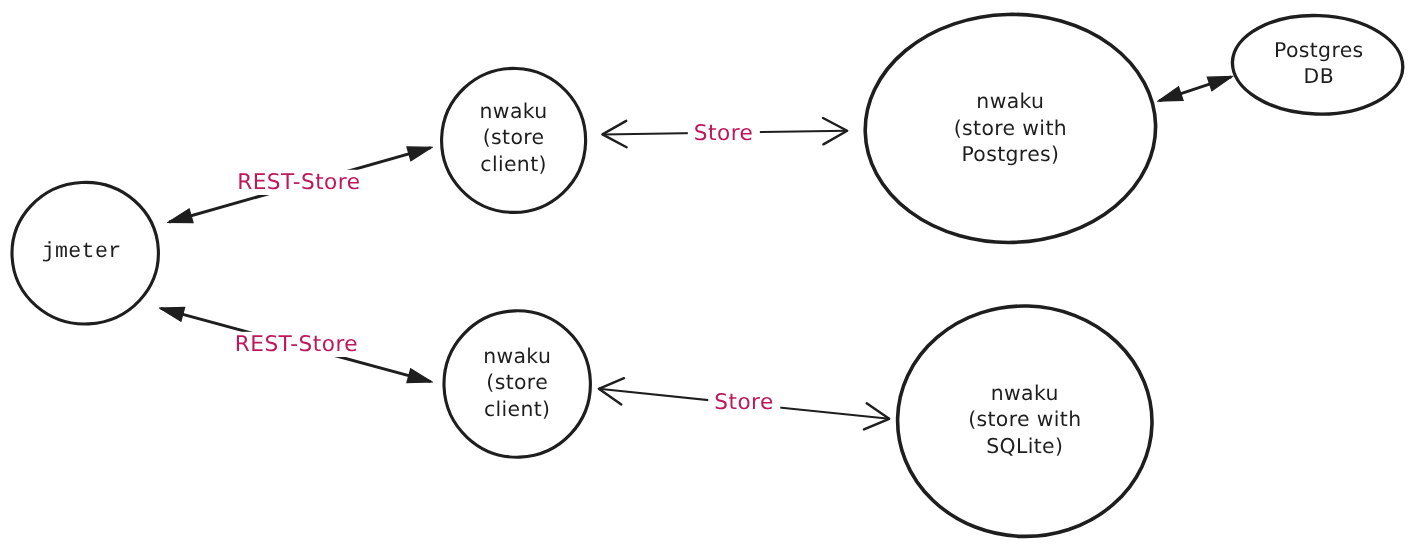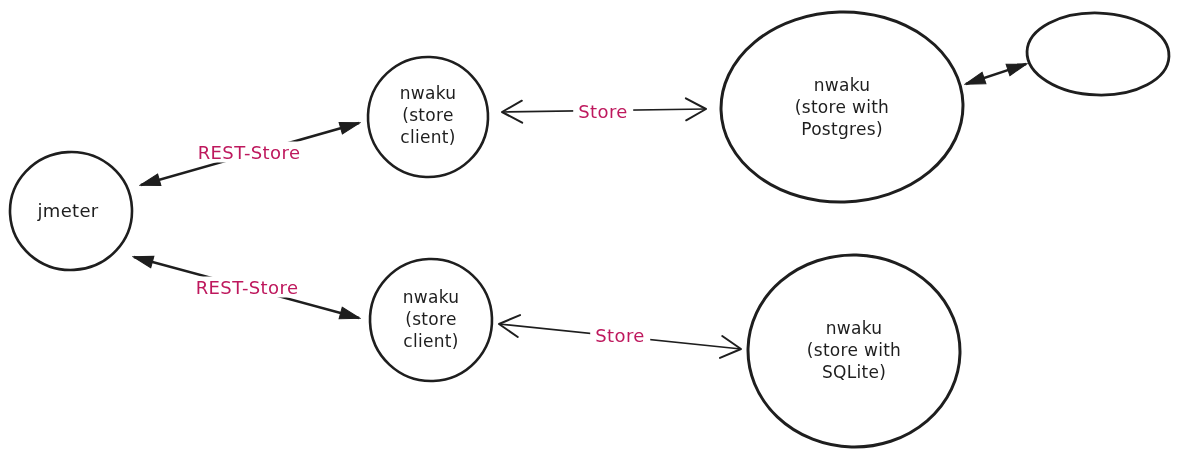--- a/index.html
+++ b/index.html
@@ -65,27 +65,29 @@
     <ellipse cx="431" cy="320" rx="61" ry="61" fill="none" stroke="#1e1e1e" stroke-width="2.6" transform="rotate(-2 431 320)"></ellipse>
     <ellipse cx="854" cy="351" rx="106" ry="96" fill="none" stroke="#1e1e1e" stroke-width="3" transform="rotate(1.5 854 351)"></ellipse>
 
     <line x1="141" y1="185" x2="359" y2="123" stroke="#1e1e1e" stroke-width="2.5" marker-start="url(#mf)" marker-end="url(#mf)"></line>
     <line x1="502" y1="112" x2="706" y2="109" stroke="#1e1e1e" stroke-width="1.7" marker-start="url(#mo)" marker-end="url(#mo)"></line>
     <line x1="966" y1="84" x2="1026" y2="64" stroke="#1e1e1e" stroke-width="2.4" marker-start="url(#mf)" marker-end="url(#mf)"></line>
     <line x1="134" y1="257" x2="359" y2="318" stroke="#1e1e1e" stroke-width="2.5" marker-start="url(#mf)" marker-end="url(#mf)"></line>
     <line x1="499" y1="324" x2="741" y2="349" stroke="#1e1e1e" stroke-width="1.7" marker-start="url(#mo)" marker-end="url(#mo)"></line>
   </svg>
 
-  <div class="node-label jmeter" style="left:68px; top:211px;">jmeter</div>
+  <div class="node-label jmeter" style="left:68px; top:211px;font-family:Liberation Mono, monospace;">jmeter</div>
   <div class="node-label" style="left:428px; top:116px;">nwaku
 (store
 client)</div>
   <div class="node-label" style="left:842px; top:108px;">nwaku
 (store with
 Postgres)</div>
+  <div class="node-label" style="left:1099px; top:54px;">Postgres
+DB</div>
   <div class="node-label" style="left:431px; top:320px;">nwaku
 (store
 client)</div>
   <div class="node-label" style="left:854px; top:351px;">nwaku
 (store with
 SQLite)</div>
 
   <div class="edge-label" style="left:249px; top:152px;">REST-Store</div>
   <div class="edge-label" style="left:603px; top:111px;">Store</div>
   <div class="edge-label" style="left:247px; top:287px;">REST-Store</div>

